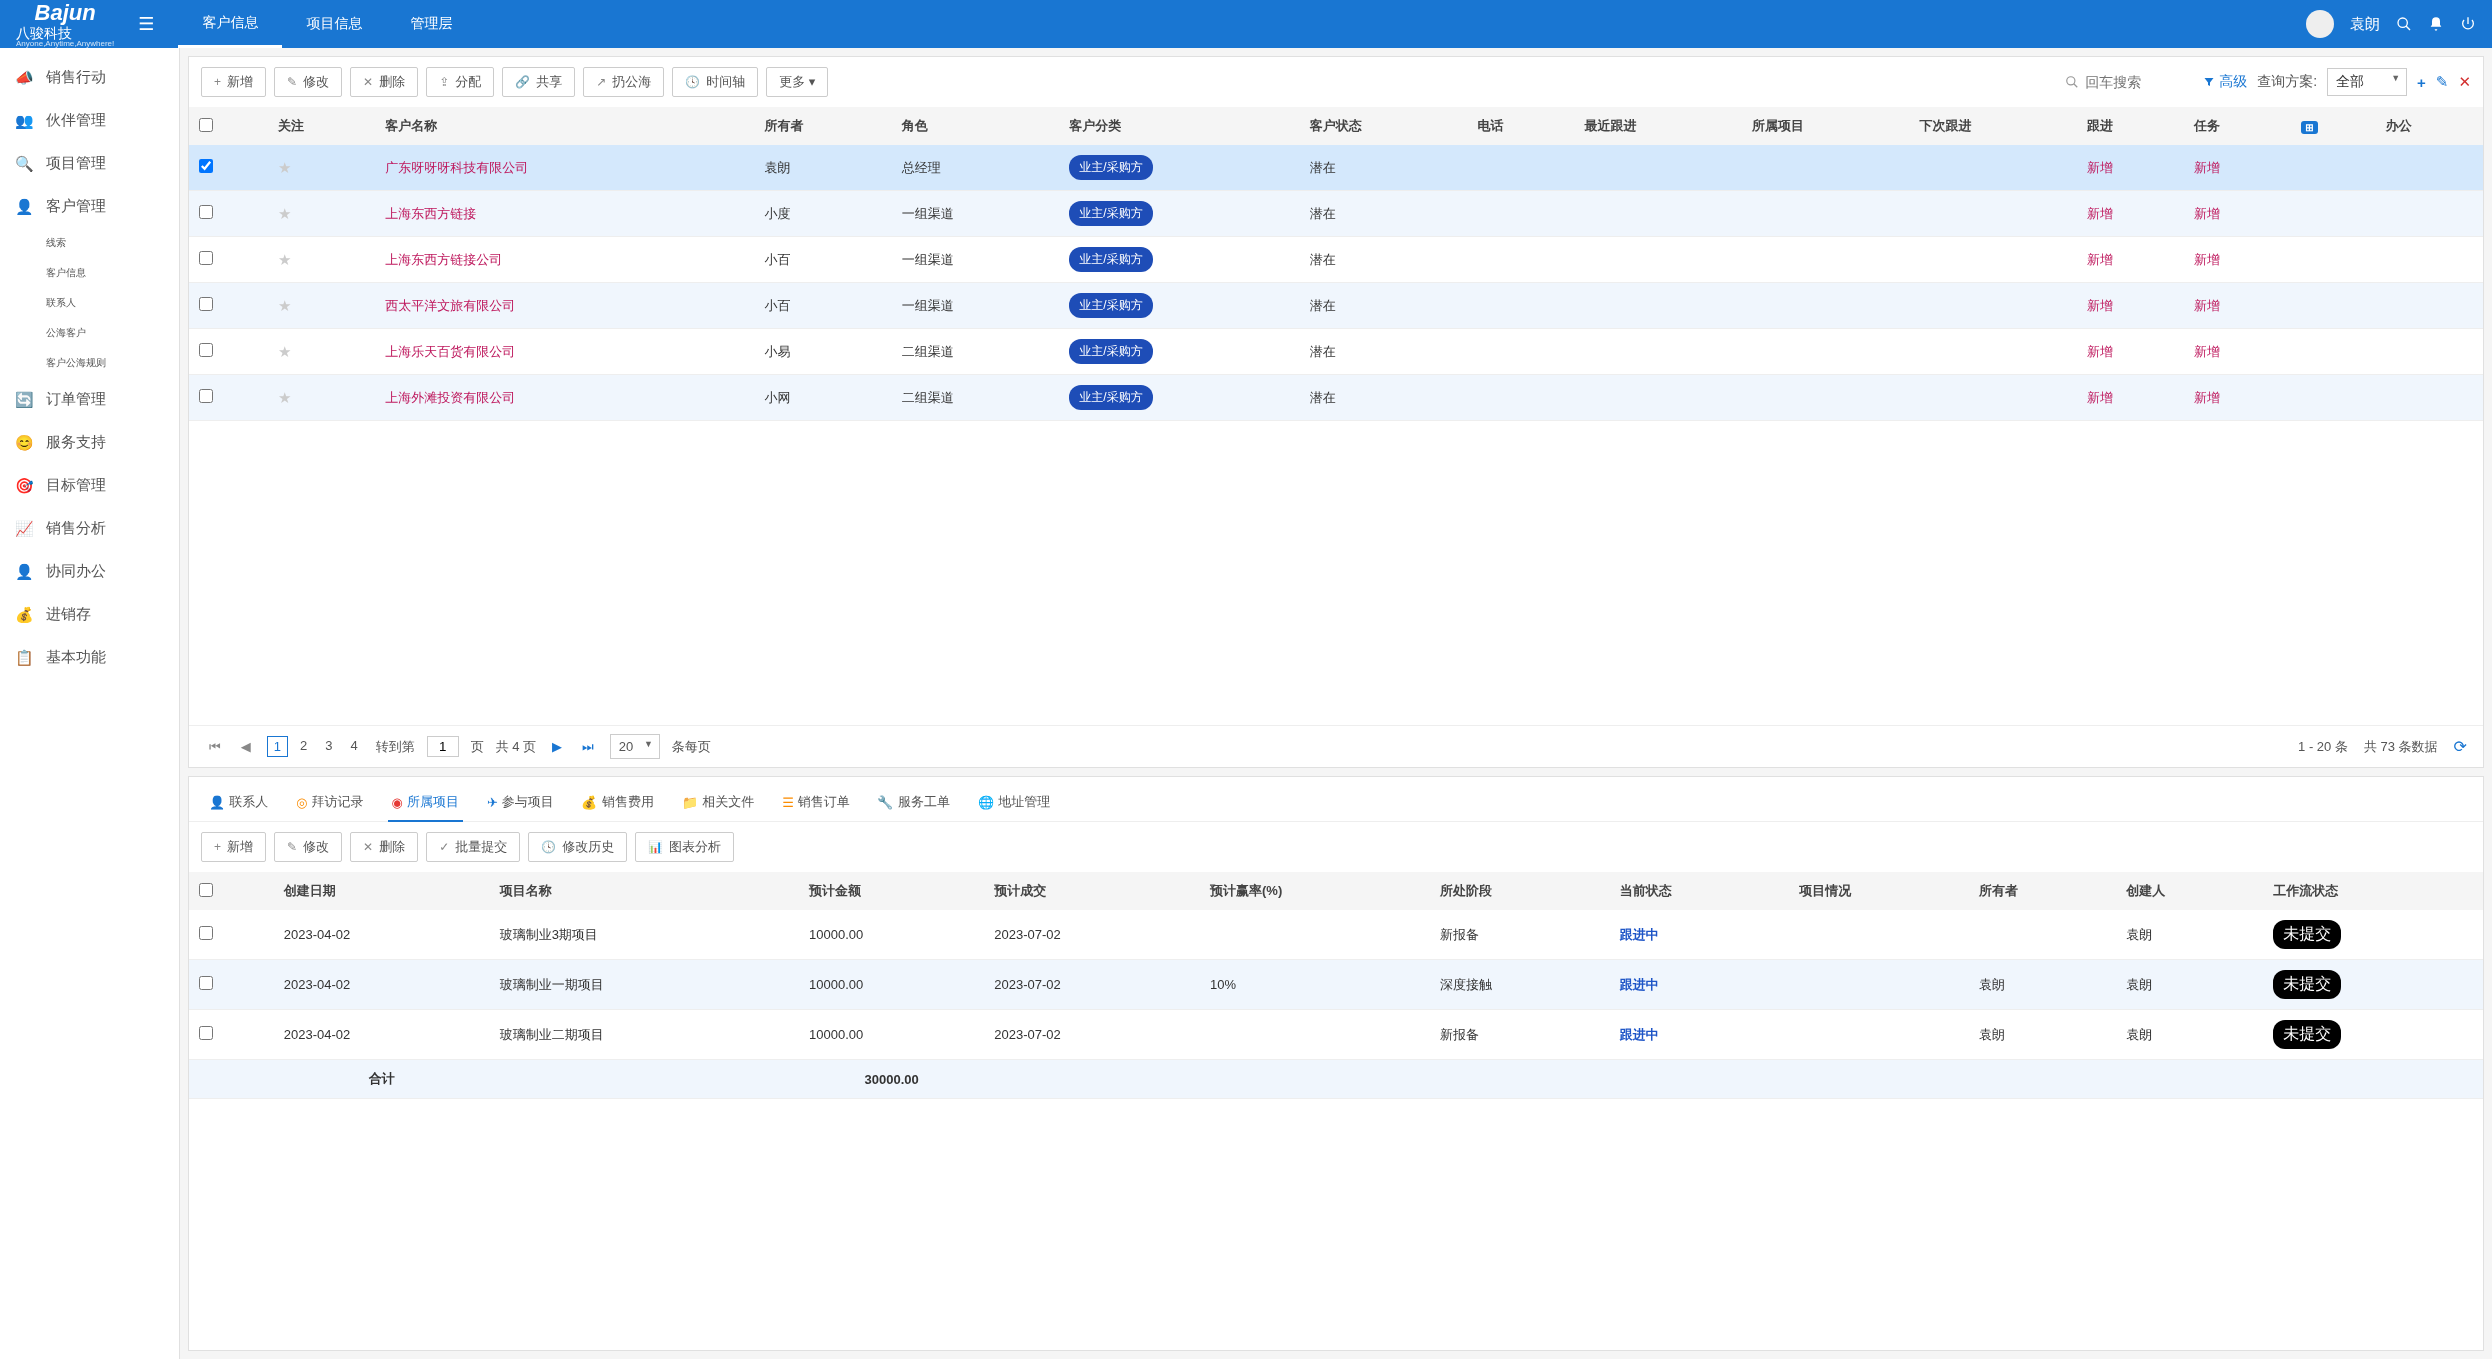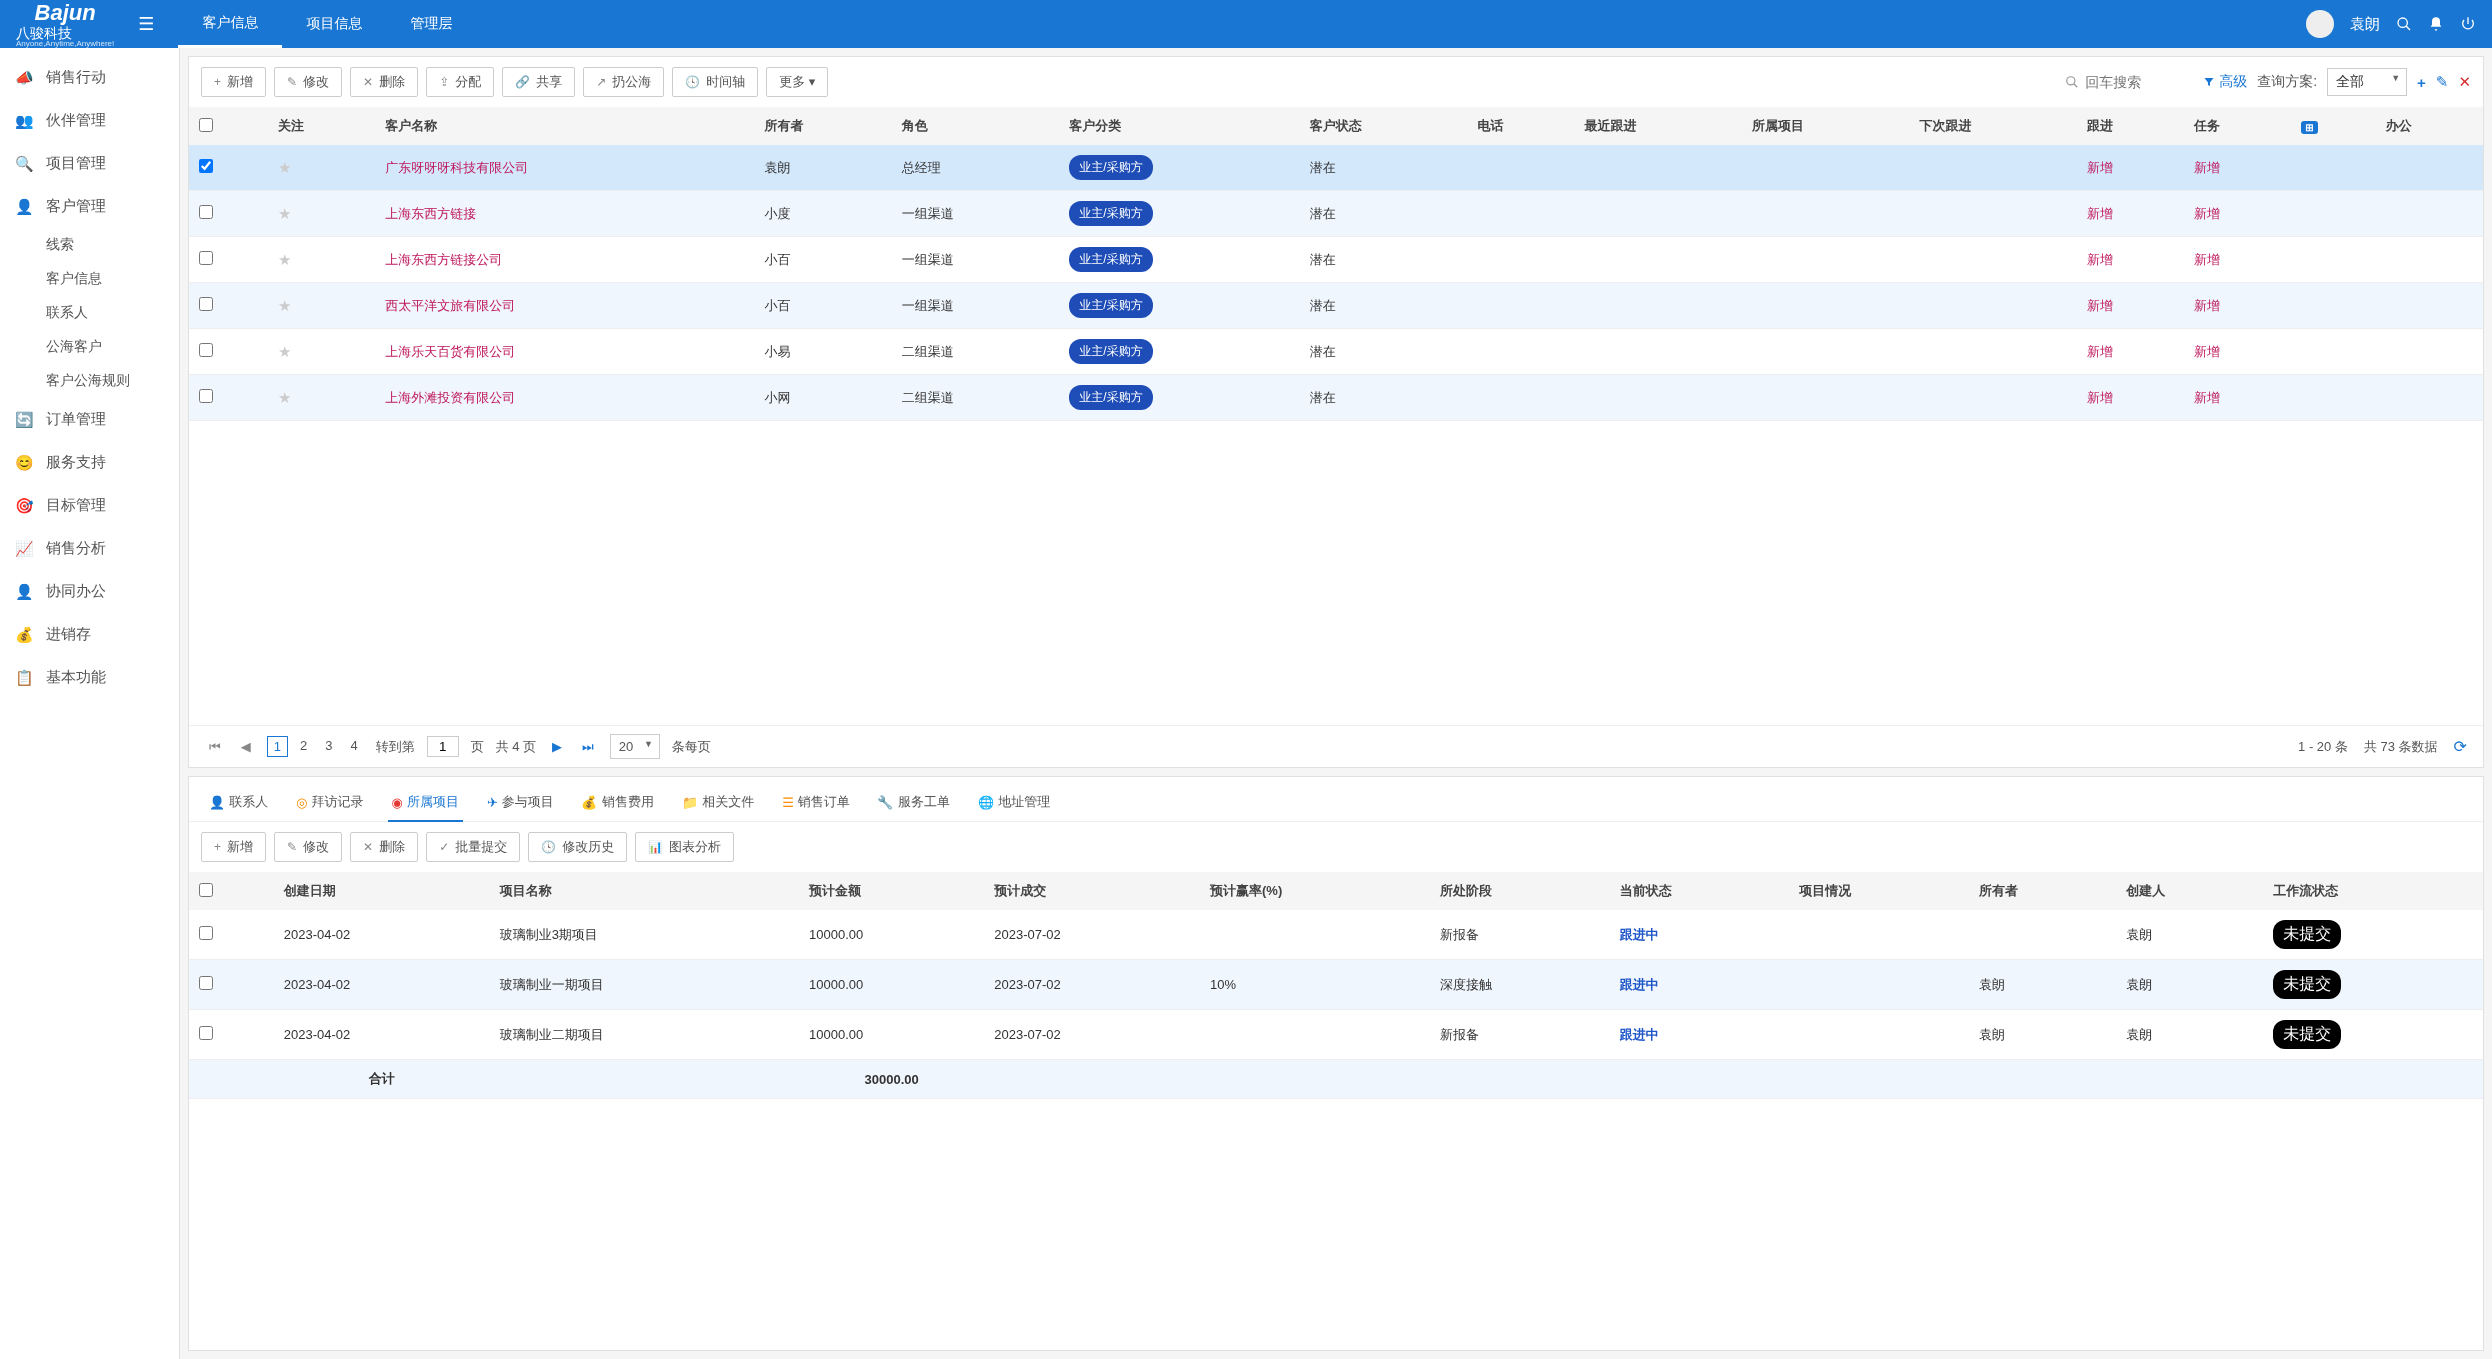--- a/index.html
+++ b/index.html
@@ -19,21 +19,21 @@
   .topbar-right { margin-left: auto; display: flex; align-items: center; gap: 16px; }
   .avatar { width: 28px; height: 28px; border-radius: 50%; background: #eee; }
   .username { font-size: 15px; }
   .top-icon { cursor: pointer; font-size: 16px; }
   
   
   .layout { display: flex; height: calc(100vh - 48px); }
   .sidebar { width: 180px; background: #fff; border-right: 1px solid #e0e0e0; overflow-y: auto; padding-top: 8px; }
   .side-item { display: flex; align-items: center; padding: 12px 16px; cursor: pointer; color: #555; gap: 12px; font-size: 15px; }
   .side-icon { width: 18px; display: inline-flex; justify-content: center; color: #666; }
-  .side-sub { padding-left: 46px; padding-top: 8px; padding-bottom: 8px; cursor: pointer; color: #555; font-size: 14px; }
+  .side-sub { padding-left: 46px; padding-top: 8px; padding-bottom: 8px; cursor: pointer; color: #555; font-size: 10px; }
   
   
   .main { flex: 1; display: flex; flex-direction: column; overflow: hidden; background: #f5f5f5; padding: 8px; gap: 8px; }
   .panel { background: #fff; border: 1px solid #e0e0e0; display: flex; flex-direction: column; }
   .panel-top { flex: 0 0 55%; min-height: 0; }
   .panel-bottom { flex: 1; min-height: 0; }
   
   
   .toolbar { display: flex; align-items: center; padding: 10px 12px; gap: 8px; flex-wrap: nowrap; }
   .btn { border: 1px solid #ccc; background: #fff; padding: 5px 12px; display: inline-flex; align-items: center; gap: 6px; cursor: pointer; font-size: 13px; color: #555; border-radius: 2px; }

